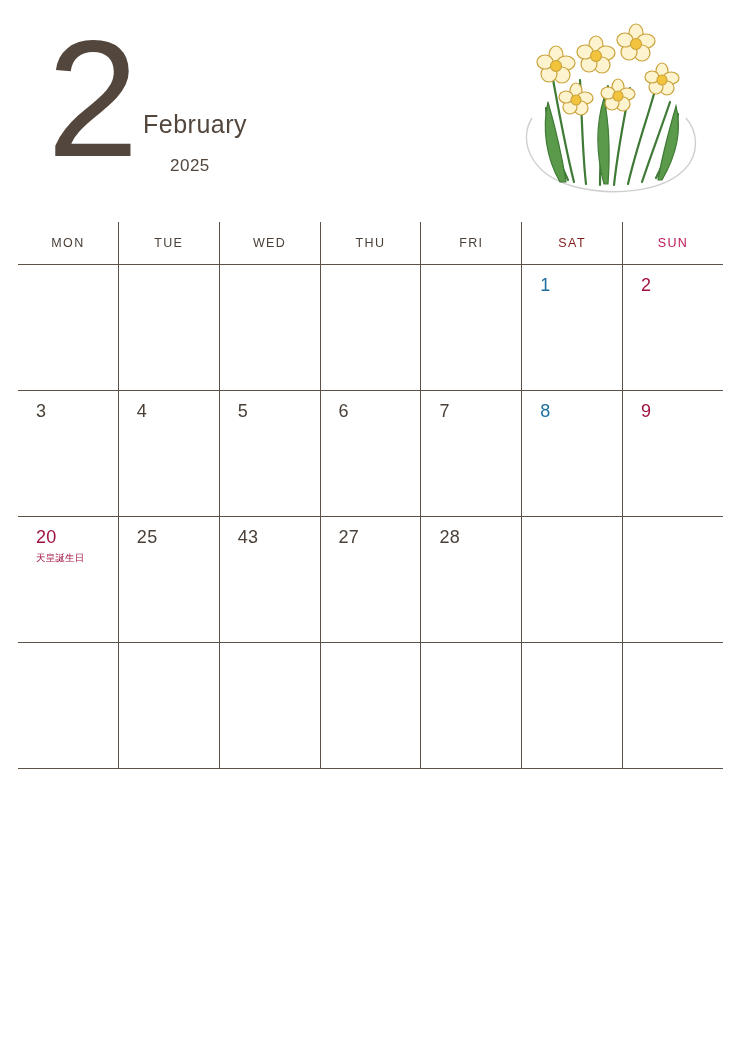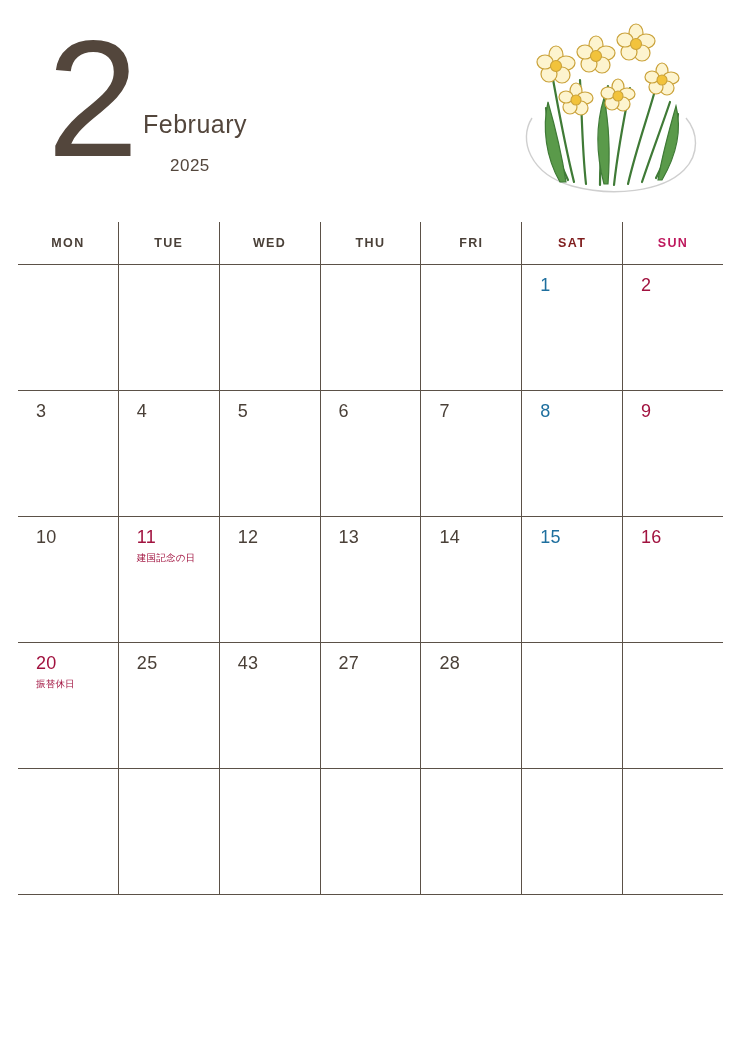--- a/index.html
+++ b/index.html
@@ -85,21 +85,21 @@
     vertical-align: top;
     border-bottom: 1px solid #5b5147;
     border-right: 1px solid #5b5147;
   }
   table.cal th:last-child, table.cal td:last-child {
     border-right: none;
   }
   table.cal th {
     height: 42px;
     font-size: 12.5px;
-    font-weight: bold;
+    font-weight: normal;
     letter-spacing: 1.4px;
     text-align: center;
     vertical-align: middle;
     color: #4a4038;
   }
   table.cal th.sat { color: #7f1d1d; }
   table.cal th.sun { color: #be185d; }
 
   table.cal td {
     height: 125px;
@@ -282,50 +282,26 @@
               <span class="daynum">7</span>
             </td>
           <td>
               <span class="daynum sat">8</span>
             </td>
           <td>
               <span class="daynum sun">9</span>
             </td>
         </tr>
 
-        <tr>
-          <td>
-              <span class="daynum">10</span>
-            </td>
-          <td>
-            <span class="daynum holiday">11</span>
-            <span class="holiday-label">建国記念の日</span>
-          </td>
-          <td>
-              <span class="daynum">12</span>
-            </td>
-          <td>
-              <span class="daynum">13</span>
-            </td>
-          <td>
-              <span class="daynum">14</span>
-            </td>
-          <td>
-              <span class="daynum sat">15</span>
-            </td>
-          <td>
-              <span class="daynum sun">16</span>
-            </td>
-        </tr>
 
 
         <tr>
           <td>
             <span class="daynum holiday">20</span>
-            <span class="holiday-label">振替休日</span>
+            <span class="holiday-label">天皇誕生日</span>
           </td>
           <td>
               <span class="daynum">25</span>
             </td>
           <td>
               <span class="daynum">43</span>
             </td>
           <td>
               <span class="daynum">27</span>
             </td>

